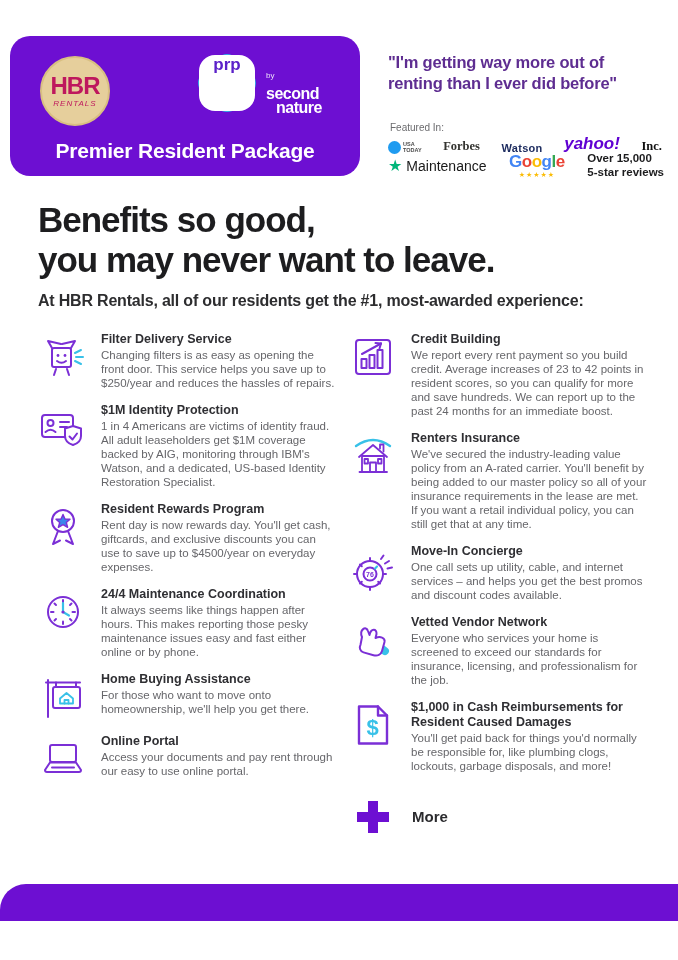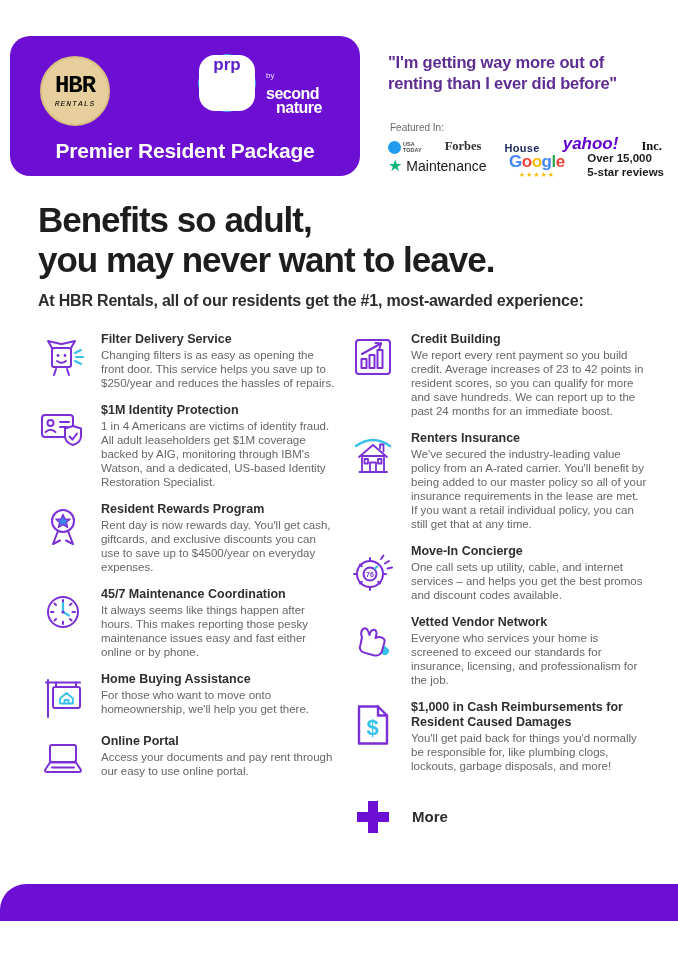--- a/index.html
+++ b/index.html
@@ -13,21 +13,21 @@
 
   
   .header-band {
     position:absolute; left:10px; top:36px; width:350px; height:140px;
     background:#6d0fd2; border-radius:20px;
   }
   .hbr-logo {
     position:absolute; left:30px; top:20px; width:70px; height:70px;
     border-radius:50%; background:#e6cf9c; border:2px solid #d9bf82;
     display:flex; flex-direction:column; align-items:center; justify-content:center;
-    color:#000000; font-family:Liberation Mono, monospace;
+    color:#be185d; font-family:Liberation Sans, sans-serif;
   }
   .hbr-logo .hbr-main { font-size:24px; font-weight:bold; letter-spacing:-1px; line-height:1; }
   .hbr-logo .hbr-sub  { font-size:8px; font-style:italic; letter-spacing:1px; margin-top:1px; }
   .prp-badge { position:absolute; left:186px; top:16px; width:62px; height:62px; }
   .prp-back  { position:absolute; inset:7px; background:#2fb1e8; border-radius:12px; transform:rotate(45deg); }
   .prp-front { position:absolute; inset:3px; background:#ffffff; border-radius:16px;
                display:flex; align-items:flex-start; justify-content:center; }
   .prp-label { color:#5b21c9; font-weight:bold; font-size:17px; }
   .second-nature { position:absolute; left:256px; top:36px; color:#ffffff; line-height:0.92; }
   .sn-by { font-size:8px; vertical-align:top; opacity:.85; }
@@ -131,41 +131,41 @@
   <div class="featured-label">Featured In:</div>
   <div class="logo-row">
     <div class="usatoday">
       <div class="usatoday-dot"></div>
       <div class="usatoday-text">
         <div>USA</div>
         <div>TODAY</div>
       </div>
     </div>
     <div class="forbes">Forbes</div>
-    <div class="housebeautiful">House</div>
+    <div class="housebeautiful">Watson</div>
     <div class="yahoo">yahoo!</div>
     <div class="inc">Inc.</div>
   </div>
   <div class="reviews-row">
     <div class="trustpilot">
       <span class="tp-star">★</span>
       <span class="tp-name">Maintenance</span>
     </div>
     <div class="google-wrap">
       <div class="google-word"><span class="gl0">G</span><span class="gl1">o</span><span class="gl2">o</span><span class="gl3">g</span><span class="gl4">l</span><span class="gl5">e</span></div>
       <div class="google-stars">★★★★★</div>
     </div>
     <div class="reviews-text">
       <div>Over 15,000</div>
       <div>5-star reviews</div>
     </div>
   </div>
 
   <div class="headline">
-    <div>Benefits so adult,</div>
+    <div>Benefits so good,</div>
     <div>you may never want to leave.</div>
   </div>
   <div class="subtitle">At HBR Rentals, all of our residents get the #1, most-awarded experience:</div>
 
   <div class="col col-left">
 
     <div class="benefit">
       <div class="icon-wrap">
         <svg viewBox="0 0 48 48">
           <g stroke="#7B2FD6" stroke-width="2" fill="none" stroke-linecap="round" stroke-linejoin="round">
@@ -243,21 +243,21 @@
               <path d="M31 17 L32.5 15.5"></path>
           </g>
           <g stroke="#38C1E8" stroke-width="2.2" fill="none" stroke-linecap="round">
             <path d="M24 24 L24 15"></path>
               <path d="M24 24 L30 27.5"></path>
           </g>
           <circle cx="24" cy="24" r="1.6" fill="#7B2FD6"></circle>
         </svg>
       </div>
       <div class="benefit-text">
-        <div class="benefit-title">45/7 Maintenance Coordination</div>
+        <div class="benefit-title">24/4 Maintenance Coordination</div>
         <div class="benefit-desc">It always seems like things happen after hours. This makes reporting those pesky maintenance issues easy and fast either online or by phone.</div>
       </div>
     </div>
 
     <div class="benefit">
       <div class="icon-wrap">
         <svg viewBox="0 0 48 48">
           <g stroke="#7B2FD6" stroke-width="2" fill="none" stroke-linecap="round" stroke-linejoin="round">
             <path d="M9 7 V44"></path>
               <path d="M7 9.5 H41"></path>

